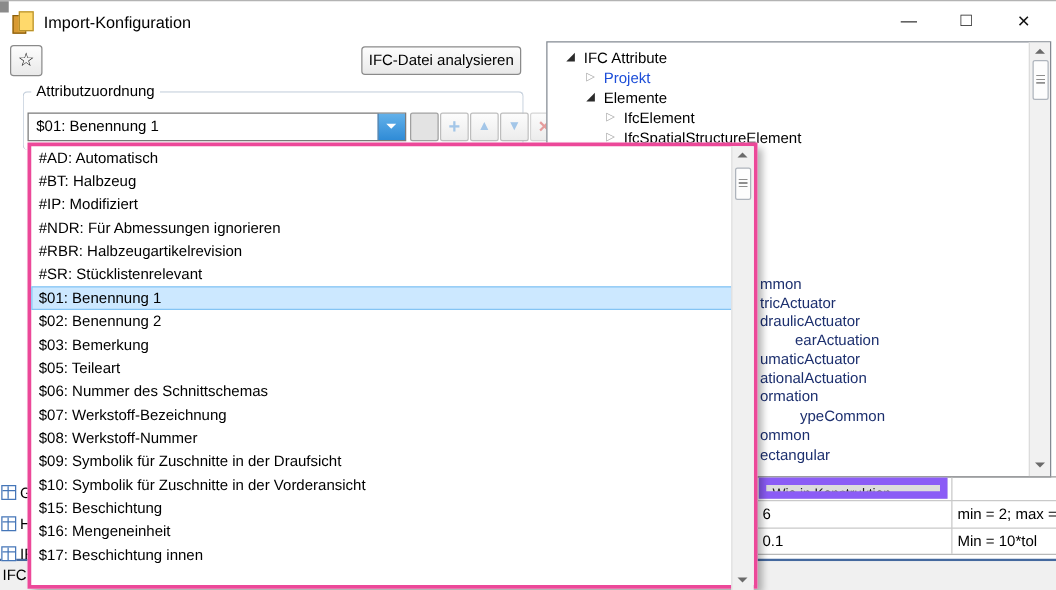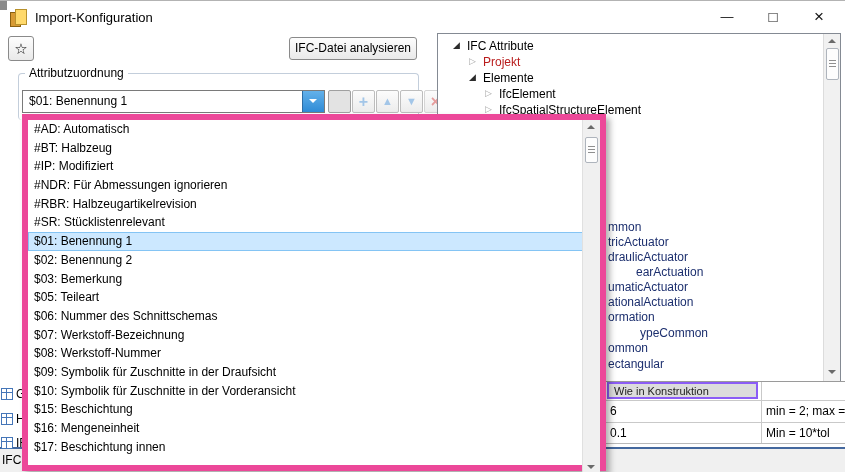--- a/index.html
+++ b/index.html
@@ -38,51 +38,51 @@
   .tb-add{left:352px;color:#a3c6e8;font-size:16px;font-weight:bold;}
   .tb-up{left:376px;color:#a3c6e8;font-size:11px;}
   .tb-down{left:400px;color:#a3c6e8;font-size:11px;}
   .tb-del{left:424px;color:#e59c9c;font-size:16px;font-weight:bold;border-color:#d5d5d5;}
   
   .tree-panel{left:437px;top:33px;width:404px;height:349px;border:1px solid #848a93;background:#fff;box-sizing:border-box;}
   .tree-row{position:absolute;height:15px;font-size:12px;white-space:nowrap;cursor:default;}
   .tree-row .expander{position:absolute;top:1px;font-size:9px;color:#2b2b2b;}
   .tree-row .expander.closed{color:#a6a6a6;}
   .tree-row .lbl{position:absolute;top:0;}
-  .muted .lbl{color:#b91c1c;}
+  .muted .lbl{color:#1d4ed8;}
   
   .v-sb{background:#f1f1f1;border-left:1px solid #dcdcdc;}
   .sb-arrow{position:absolute;left:4px;width:0;height:0;border:4px solid transparent;}
   .sb-arrow.up{border-bottom-color:#6a6a6a;border-top-width:0;}
   .sb-arrow.down{border-top-color:#6a6a6a;border-bottom-width:0;}
   .sb-thumb{position:absolute;left:2px;width:11px;background:#fdfdfd;border:1px solid #aeb4bc;border-radius:2px;}
   .sb-grip{position:absolute;left:2px;right:2px;top:50%;margin-top:-4px;height:7px;
            background:repeating-linear-gradient(#8f8f8f 0 1px,transparent 1px 3px);}
   
   .frag{left:608px;font-size:12px;color:#1c2f6e;white-space:nowrap;}
   
   .tbl-topline{left:604px;top:381px;width:241px;height:1px;background:#9a9a9a;}
   .tbl-leftline{left:604px;top:381px;width:2px;height:66px;background:#5a5a5a;}
-  .hdr-cell{left:607px;top:382px;width:151px;height:17px;background:#dcdcdc;border:2px solid #8b5cf6;
+  .hdr-cell{left:607px;top:382px;width:151px;height:17px;background:#dcdcdc;border:6px solid #8b5cf6;
             font-size:11px;color:#222;line-height:15px;padding-left:5px;box-sizing:border-box;white-space:nowrap;overflow:hidden;}
   .col-line{left:761px;top:382px;width:1px;height:61px;background:#c9c9c9;}
   .row-line{left:605px;width:240px;height:1px;background:#c9c9c9;}
   .cell{font-size:12px;white-space:nowrap;}
   
   .blue-line{left:0;top:447px;width:845px;height:2px;background:#44689e;}
   .footer{left:0;top:449px;width:845px;height:23px;background:#f0f0f0;}
   .footer-lbl{left:2px;top:453px;font-size:12px;white-space:nowrap;}
   
   .lrow{height:15px;}
   .grid-icon{position:absolute;left:0;top:0;width:12px;height:12px;border:1px solid #4576b8;background:#fff;box-sizing:border-box;}
   .grid-icon:before{content:"";position:absolute;left:0;right:0;top:3px;height:1px;background:#4576b8;}
   .grid-icon:after{content:"";position:absolute;left:4px;top:0;bottom:0;width:1px;background:#4576b8;}
   .lrow .lbl{position:absolute;left:15px;top:-1px;font-size:12px;white-space:nowrap;}
   
-  .dropdown{left:22px;top:114px;width:584px;height:357px;background:#fff;border:6px solid #ec4899;
+  .dropdown{left:22px;top:114px;width:584px;height:357px;background:#fff;border:3px solid #ec4899;
             box-sizing:border-box;z-index:40;box-shadow:4px 4px 6px rgba(0,0,0,0.30);}
   .dd-items{position:absolute;left:0;top:0;right:17px;}
   .dd-item{height:18.7px;line-height:18.7px;padding-left:6px;font-size:12px;white-space:nowrap;cursor:default;}
   .dd-item.sel{background:#cce8ff;box-shadow:inset 0 0 0 1px #84c4f4;}
   .dd-sb{position:absolute;right:0;top:0;width:17px;height:355px;background:#f0f0f0;border-left:1px solid #e0e0e0;}
 </style>
 </head>
 <body>
 
 <div class="abs titlebar">

